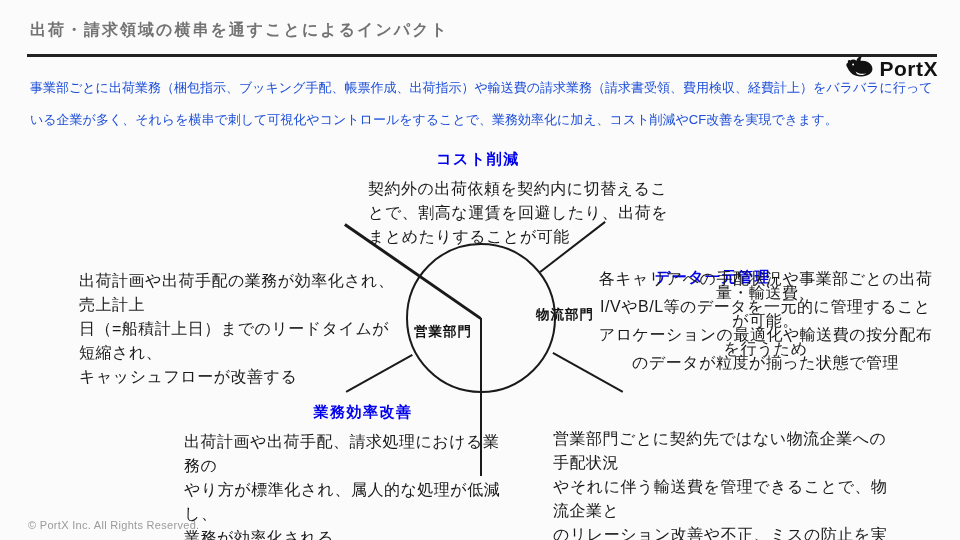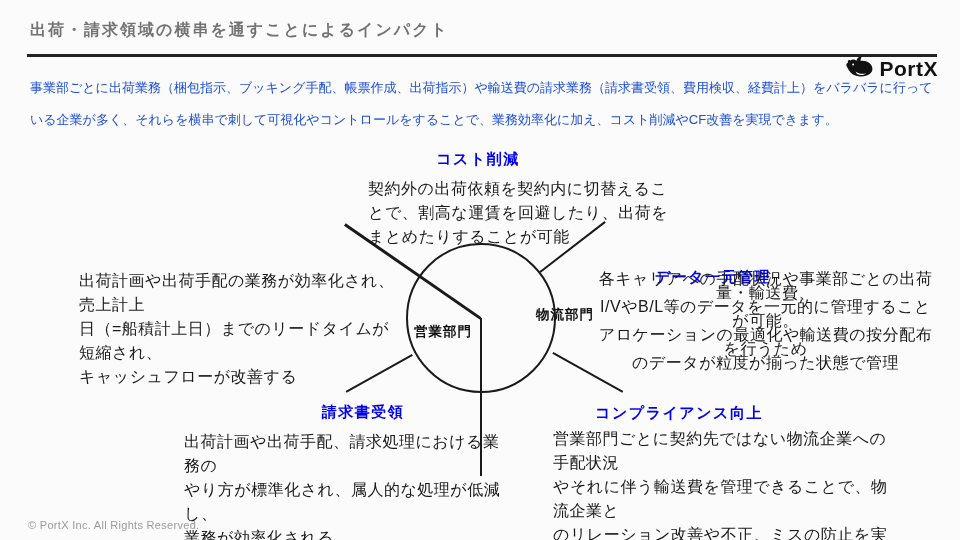--- a/index.html
+++ b/index.html
@@ -105,25 +105,24 @@
   <div class="sec-body" style="left:79px; top:269px; width:320px;">出荷計画や出荷手配の業務が効率化され、売上計上
 日（=船積計上日）までのリードタイムが短縮され、
 キャッシュフローが改善する</div>
 
   <div class="sec-title" style="left:613px; top:236px; width:200px;margin-top:32px;">データ一元管理</div>
   <div class="sec-body tight" style="left:593px; top:272px; width:345px;">各キャリアへの手配状況や事業部ごとの出荷量・輸送費、
 I/VやB/L等のデータを一元的に管理することが可能。
 アロケーションの最適化や輸送費の按分配布を行うため
 のデータが粒度が揃った状態で管理</div>
 
-  <div class="sec-title" style="left:263px; top:403px; width:200px;">請求書受領</div>
+  <div class="sec-title" style="left:263px; top:403px; width:200px;">業務効率改善</div>
   <div class="sec-body" style="left:184px; top:430px; width:320px;">出荷計画や出荷手配、請求処理における業務の
 やり方が標準化され、属人的な処理が低減し、
 業務が効率化される</div>
 
-  <div class="sec-title" style="left:567px; top:404px; width:224px;">コンプライアンス向上</div>
   <div class="sec-body" style="left:553px; top:427px; width:340px;">営業部門ごとに契約先ではない物流企業への手配状況
 やそれに伴う輸送費を管理できることで、物流企業と
 のリレーション改善や不正、ミスの防止を実現する</div>
 
   <div class="footer">© PortX Inc. All Rights Reserved.</div>
 
 </div>
 
 </body></html>

